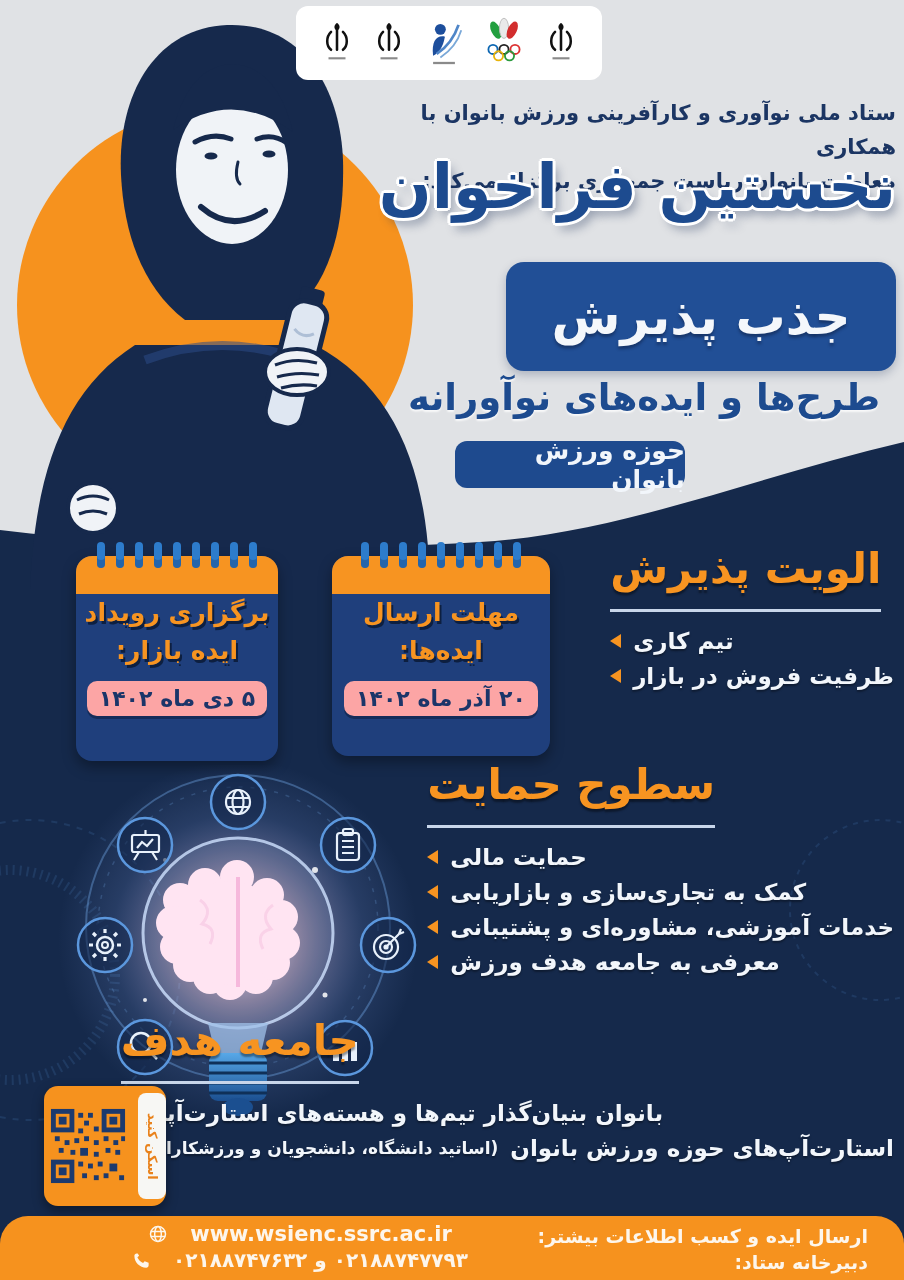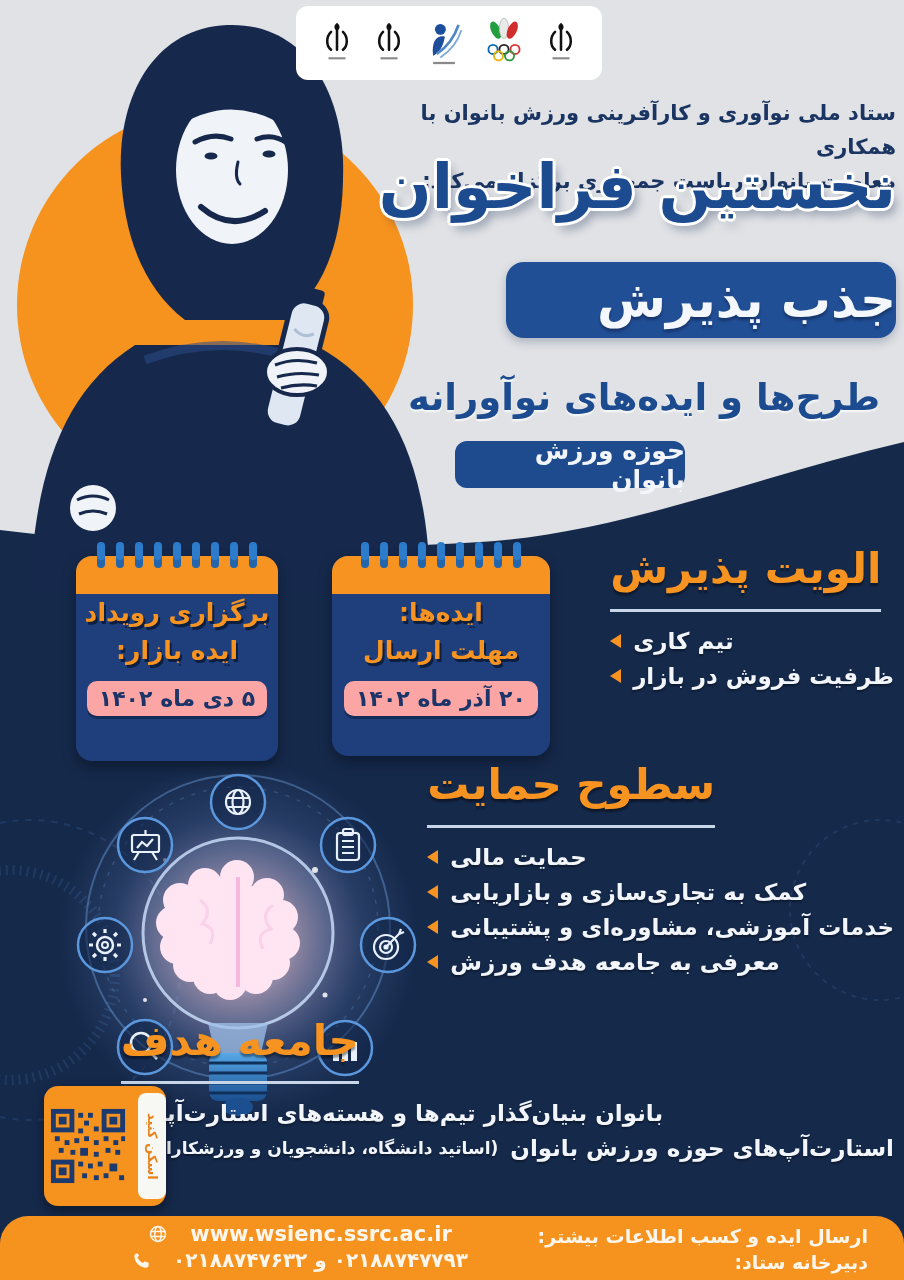--- a/index.html
+++ b/index.html
@@ -18,23 +18,23 @@
 
   
   .intro { position:absolute; right:8px; top:96px; width:520px; text-align:right;
     color:#1b3563; font-weight:bold; font-size:21px; line-height:1.62; z-index:6; }
 
   
   .title1 { position:absolute; right:8px; top:150px; z-index:6; color:#1d4b8f;
     font-size:62px; font-weight:bold; letter-spacing:-1px;
     text-shadow:-2px -2px 0 #fff, 2px -2px 0 #fff, -2px 2px 0 #fff, 2px 2px 0 #fff,
       0 -3px 0 #fff, 0 3px 0 #fff, -3px 0 0 #fff, 3px 0 0 #fff, 5px 7px 10px rgba(20,40,80,.35); }
-  .title2-box { position:absolute; right:8px; top:262px; width:390px; height:76px;
+  .title2-box { position:absolute; right:8px; top:262px; width:390px; height:109px;
     background:#214f96; border-radius:18px; display:flex; align-items:center;
-    justify-content:flex-start; z-index:6; box-shadow:0 4px 10px rgba(20,40,80,.25);margin-left:9px; }
+    justify-content:center; z-index:6; box-shadow:0 4px 10px rgba(20,40,80,.25);margin-left:9px; }
   .title2-box span { color:#f4f7fb; font-size:50px; font-weight:bold;
     text-shadow:0 3px 3px rgba(10,25,55,.45); }
   .title3 { position:absolute; right:24px; top:376px; z-index:6; color:#1d4b8f;
     font-size:37px; font-weight:bold; text-shadow:0 2px 2px rgba(255,255,255,.8); }
   .title4-pill { position:absolute; left:455px; top:441px; width:230px; height:47px;
     background:#1e4a8e; border-radius:12px; display:flex; align-items:center;
     justify-content:center; z-index:6; }
   .title4-pill span { color:#f2f6fb; font-size:25px; font-weight:bold; }
 
   
@@ -234,22 +234,22 @@
         <span class="ring"></span>
         <span class="ring"></span>
         <span class="ring"></span>
         <span class="ring"></span>
         <span class="ring"></span>
         <span class="ring"></span>
     </div>
     <div class="cal-card">
       <div class="cal-tab"></div>
       <div class="cal-label">
+        <div>مهلت ارسال</div>
         <div>ایده‌ها:</div>
-        <div>مهلت ارسال</div>
       </div>
       <div class="date-pill">۲۰ آذر ماه ۱۴۰۲</div>
     </div>
   </div>
 
   <div class="cal cal-event">
     <div class="rings">
       <span class="ring"></span>
         <span class="ring"></span>
         <span class="ring"></span>

